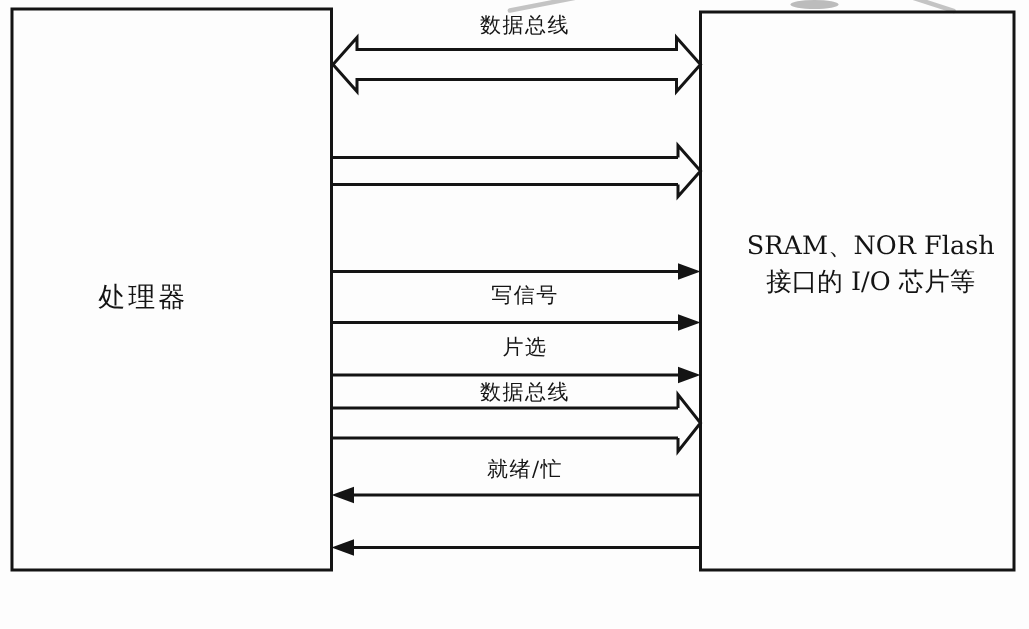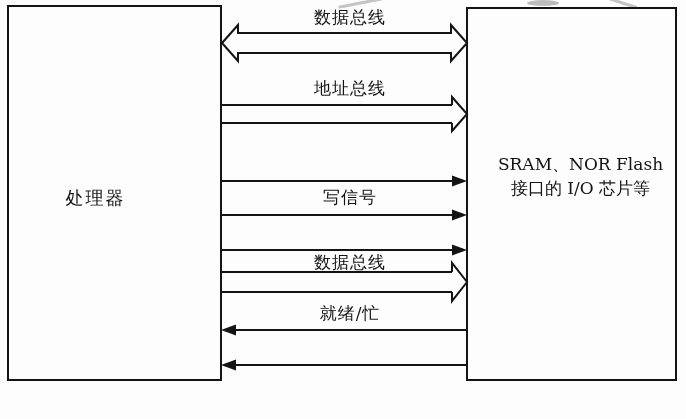--- a/index.html
+++ b/index.html
@@ -26,21 +26,21 @@
   .processor-label {
     position: absolute; left: 7px; top: 186px; width: 177px;
     text-align: center; font-size: 18px; letter-spacing: 2px;
   }
   .memory-text {
     position: absolute; left: 488px; top: 152px; width: 185px;
     font-size: 17px; line-height: 24px; text-align: center;
   }
   .sig-label {
     position: absolute; left: 222px; width: 256px;
-    text-align: center; font-size: 17px; line-height: 19px;
+    text-align: center; font-size: 14px; line-height: 19px;
     letter-spacing: 1px; white-space: nowrap;
   }
   .caption {
     position: absolute; left: 226px; top: 390px; width: 320px;
     text-align: center; font-size: 19px; letter-spacing: 1px;
   }
   .arrow-layer { position: absolute; left: 0; top: 0; width: 686px; height: 419px; }
   .wm {
     position: absolute; background: #b0b0b0; opacity: 0.75;
     border-radius: 2px;
@@ -96,18 +96,18 @@
       <polygon points="221,330 236,324.5 236,335.5" fill="#141414"></polygon>
     </g>
 
     <g>
       <line x1="467" y1="365" x2="233" y2="365" stroke="#141414" stroke-width="2"></line>
       <polygon points="221,365 236,359.5 236,370.5" fill="#141414"></polygon>
     </g>
   </svg>
 
   <div class="sig-label" style="top:8px">数据总线</div>
-  <div class="sig-label" style="top:79px">地址总线</div>
   <div class="sig-label" style="top:188px">写信号</div>
+  <div class="sig-label" style="top:223px">片选</div>
   <div class="sig-label" style="top:253px">数据总线</div>
   <div class="sig-label" style="top:304px">就绪/忙</div>
 
 </div>
 
 </body></html>

